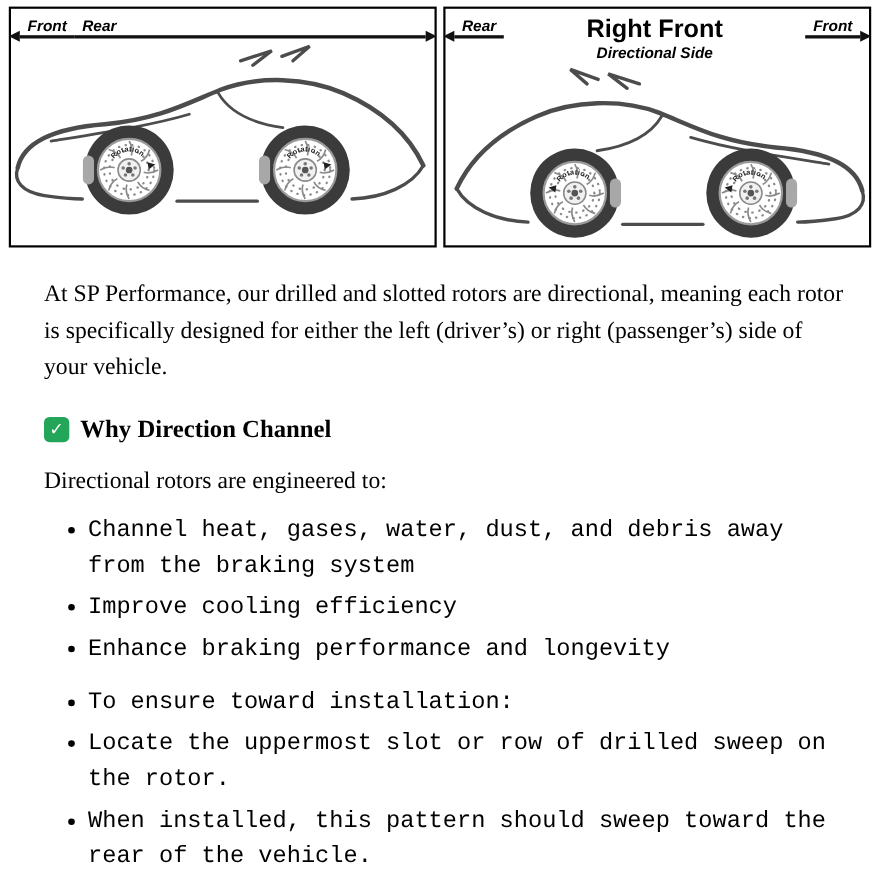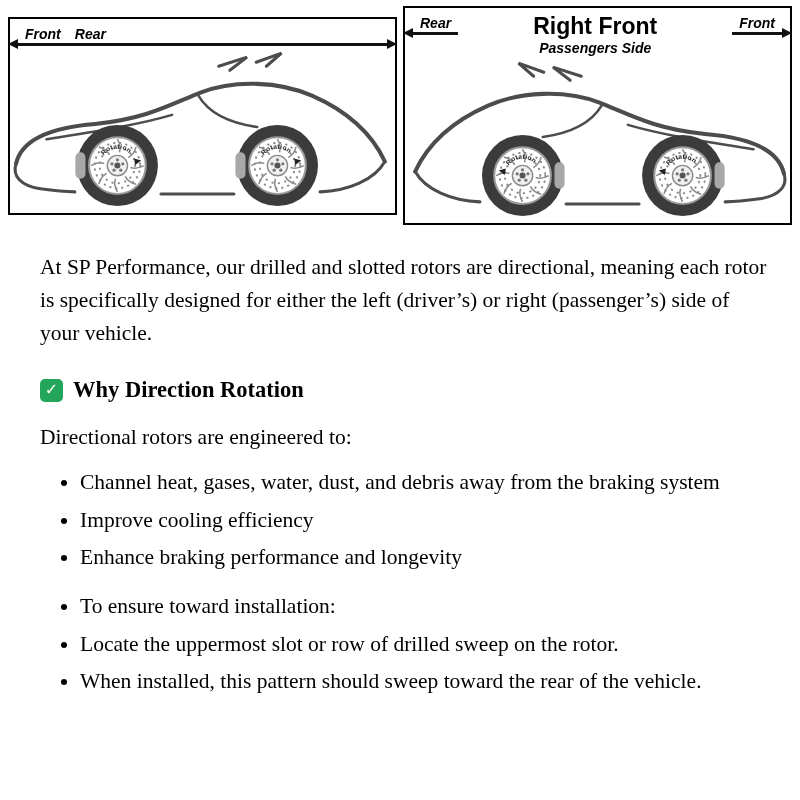--- a/index.html
+++ b/index.html
@@ -1,19 +1,19 @@
 <!DOCTYPE html>
 <html><head>
 <meta charset="utf-8">
 <style>
   html,body{margin:0;padding:0;background:#fff;color:#000;}
   body{width:800px;font-family:"Liberation Serif",serif;}
 
   
-  .diagram{display:flex;gap:6px;margin:6px 8px 4px 8px;align-items:center;}
+  .diagram{display:flex;gap:6px;margin:6px 8px 4px 8px;}
   .panel{flex:1;border:2.5px solid #000;background:#fff;}
   .panel-head{display:grid;grid-template-columns:auto 1fr auto;align-items:flex-start;padding:5px 8px 0 8px;}
   .ptitle{text-align:center;line-height:1.05;}
   .ptitle .t{font:700 23px "Liberation Sans",sans-serif;}
   .ptitle .s{font:700 italic 14px "Liberation Sans",sans-serif;font-style:italic;}
   .dir{display:inline-flex;flex-direction:column;font:700 italic 14px "Liberation Sans",sans-serif;font-style:italic;margin-top:2px;}
   .dir .lbl{padding:0 7px;}
   .dir .bar{position:relative;height:3px;background:#111;margin-top:1px;}
   .dir.left .bar::before{content:"";position:absolute;left:-10px;top:-4px;width:0;height:0;
     border-top:5.5px solid transparent;border-bottom:5.5px solid transparent;border-right:10px solid #111;}
@@ -29,21 +29,21 @@
   .sec-head.bold{font-weight:700;}
   .sec-head.normal{font-weight:400;}
   .check-icon{flex:0 0 auto;width:23px;height:23px;background:#23a55a;border-radius:5px;
     display:inline-flex;align-items:center;justify-content:center;
     color:#fff;font:700 16px "DejaVu Sans",sans-serif;line-height:1;}
   .mag-icon{flex:0 0 auto;position:relative;display:inline-block;width:24px;height:24px;}
   .mag-icon::before{content:"";position:absolute;left:1px;top:1px;width:12px;height:12px;
     border:3.5px solid #6b7f90;border-radius:50%;background:#d9e6ee;}
   .mag-icon::after{content:"";position:absolute;width:9px;height:4px;background:#6b7f90;
     border-radius:2px;transform:rotate(45deg);right:1px;bottom:3px;}
-  ul{margin:10px 0 16px 12px;padding-left:28px;}
+  ul{margin:10px 0 16px 12px;padding-left:28px;font-family:Liberation Mono, monospace;}
   li{margin:5px 0;}
 </style>
 </head>
 <body>
 
 <svg width="0" height="0" style="position:absolute" aria-hidden="true">
   <defs>
     <path id="rotarc" d="M -16 -5.5 A 17 17 0 0 1 16 -5.5" fill="none"></path>
     <g id="rotor-disc">
       <circle r="28" fill="#fff" stroke="#9a9a9a" stroke-width="2"></circle>
@@ -115,21 +115,21 @@
   </div>
 
   <div class="panel">
     <div class="panel-head">
       <span class="dir left">
         <span class="lbl">Rear</span>
         <span class="bar"></span>
       </span>
       <span class="ptitle">
         <div class="t">Right Front</div>
-        <div class="s">Passengers Side</div>
+        <div class="s">Directional Side</div>
       </span>
       <span class="dir right">
         <span class="lbl">Front</span>
         <span class="bar"></span>
       </span>
     </div>
     <svg viewBox="0 0 380 165">
       <g transform="translate(380 0) scale(-1 1)">
           <use href="#car-body"></use>
         </g>
@@ -150,21 +150,21 @@
     </svg>
   </div>
 </div>
 
 <div class="content">
 
   <p>At SP Performance, our drilled and slotted rotors are directional, meaning each rotor is specifically designed for either the left (driver’s) or right (passenger’s) side of your vehicle.</p>
 
   <div class="sec-head bold">
     <span class="check-icon">✓</span>
-    <span>Why Direction Rotation</span>
+    <span>Why Direction Channel</span>
   </div>
 
   <p>Directional rotors are engineered to:</p>
 
   <ul>
     <li>Channel heat, gases, water, dust, and debris away from the braking system</li>
     <li>Improve cooling efficiency</li>
     <li>Enhance braking performance and longevity</li>
   </ul>
 

